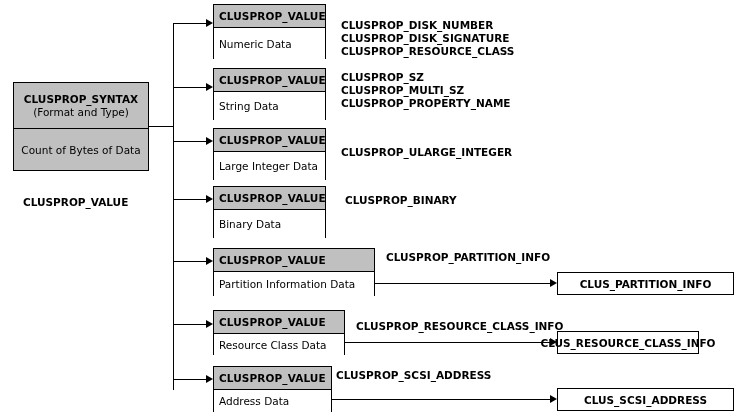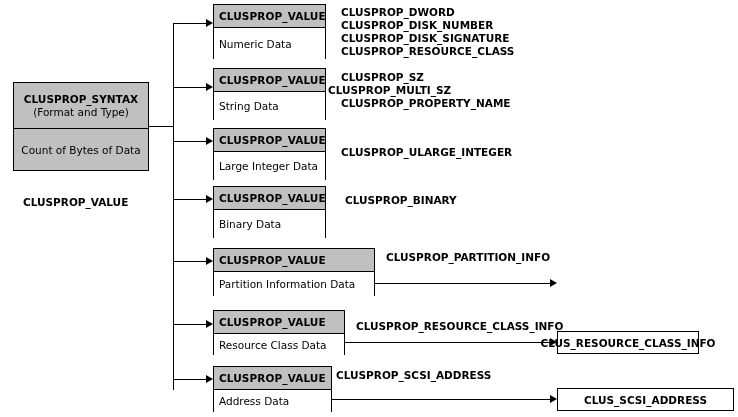--- a/index.html
+++ b/index.html
@@ -128,31 +128,30 @@
   <div class="hline" style="left:173px;top:324px;width:33px;"></div>
   <div class="arrow" style="left:206px;top:320px;"></div>
 
   <div class="hline" style="left:173px;top:379px;width:33px;"></div>
   <div class="arrow" style="left:206px;top:375px;"></div>
 
   <div class="sbox" style="left:213px;top:4px;width:113px;height:55px;">
     <div class="hdr">CLUSPROP_VALUE</div>
     <div class="bdy" style="height:31px;">Numeric Data</div>
   </div>
-  <div class="lbl" style="left:341px;top:6px;">CLUSPROP_DWORD</div>
   <div class="lbl" style="left:341px;top:32px;">CLUSPROP_DISK_SIGNATURE</div>
   <div class="lbl" style="left:341px;top:19px;">CLUSPROP_DISK_NUMBER</div>
   <div class="lbl" style="left:341px;top:45px;">CLUSPROP_RESOURCE_CLASS</div>
 
   <div class="sbox" style="left:213px;top:68px;width:113px;height:52px;">
     <div class="hdr">CLUSPROP_VALUE</div>
     <div class="bdy" style="height:28px;">String Data</div>
   </div>
   <div class="lbl" style="left:341px;top:71px;">CLUSPROP_SZ</div>
-  <div class="lbl" style="left:328px;top:84px;">CLUSPROP_MULTI_SZ</div>
+  <div class="lbl" style="left:341px;top:84px;">CLUSPROP_MULTI_SZ</div>
   <div class="lbl" style="left:341px;top:97px;">CLUSPROP_PROPERTY_NAME</div>
 
   <div class="sbox" style="left:213px;top:128px;width:113px;height:52px;">
     <div class="hdr">CLUSPROP_VALUE</div>
     <div class="bdy" style="height:28px;">Large Integer Data</div>
   </div>
   <div class="lbl" style="left:341px;top:146px;">CLUSPROP_ULARGE_INTEGER</div>
 
   <div class="sbox" style="left:213px;top:186px;width:113px;height:52px;">
     <div class="hdr">CLUSPROP_VALUE</div>
@@ -160,20 +159,21 @@
   </div>
   <div class="lbl" style="left:345px;top:194px;">CLUSPROP_BINARY</div>
 
   <div class="sbox" style="left:213px;top:248px;width:162px;height:48px;">
     <div class="hdr">CLUSPROP_VALUE</div>
     <div class="bdy" style="height:24px;">Partition Information Data</div>
   </div>
   <div class="lbl" style="left:386px;top:251px;">CLUSPROP_PARTITION_INFO</div>
   <div class="hline" style="left:375px;top:283px;width:175px;"></div>
   <div class="arrow" style="left:550px;top:279px;"></div>
+  <div class="tbox" style="left:557px;top:272px;width:177px;height:23px;">CLUS_PARTITION_INFO</div>
 
   <div class="sbox" style="left:213px;top:310px;width:132px;height:45px;">
     <div class="hdr">CLUSPROP_VALUE</div>
     <div class="bdy" style="height:21px;">Resource Class Data</div>
   </div>
   <div class="lbl" style="left:356px;top:320px;text-align:center;">CLUSPROP_RESOURCE_CLASS_INFO</div>
   <div class="hline" style="left:345px;top:342px;width:205px;"></div>
   <div class="arrow" style="left:550px;top:338px;"></div>
   <div class="tbox" style="left:557px;top:331px;width:142px;height:23px;">CLUS_RESOURCE_CLASS_INFO</div>
 

